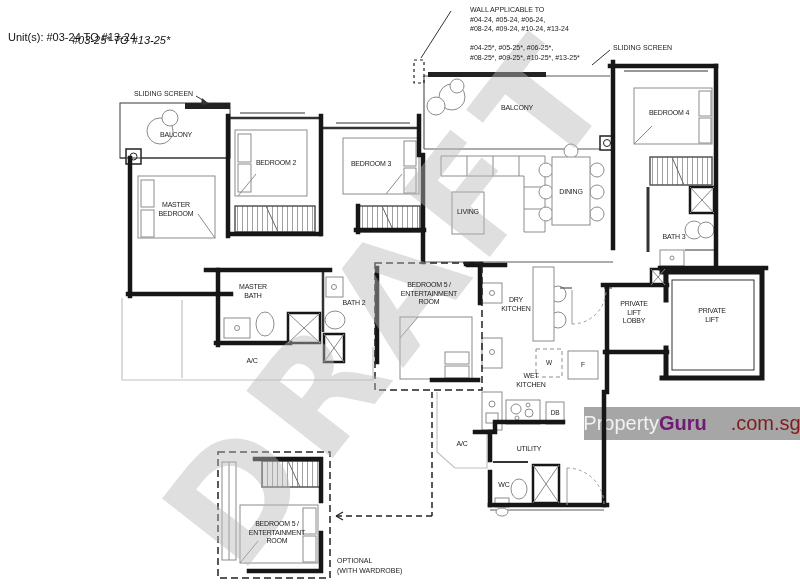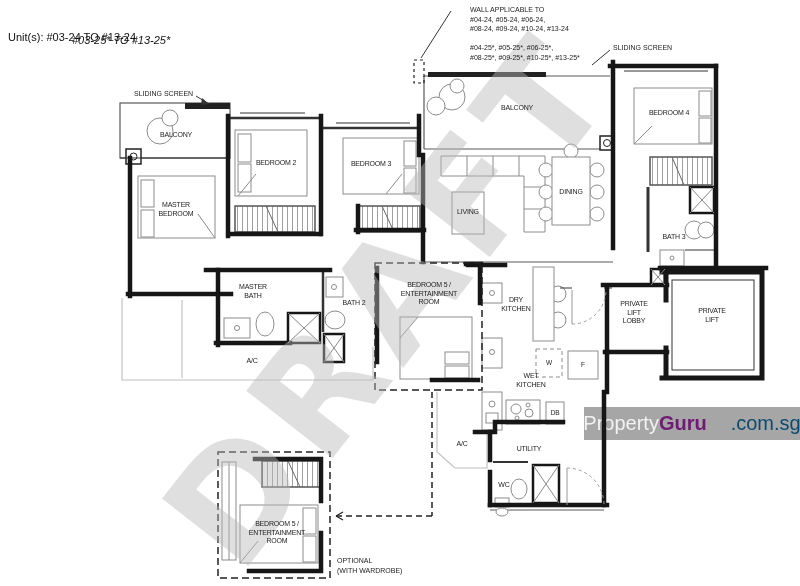--- a/index.html
+++ b/index.html
@@ -11,21 +11,21 @@
   .lbl{position:absolute;z-index:6;font-size:7px;line-height:8.5px;letter-spacing:-0.2px;
        color:#1c1c1c;text-align:center;transform:translate(-50%,-50%);white-space:pre-line;}
   .tiny{font-size:6.5px;}
   #draft{position:absolute;left:390px;top:300px;z-index:5;transform:translate(-50%,-50%) rotate(-52deg);
          font-size:150px;font-weight:700;letter-spacing:12px;color:#b9b9b9;opacity:.45;
          font-family:"DejaVu Sans",sans-serif;pointer-events:none;}
   #brand{position:absolute;left:584px;top:407px;width:216px;height:33px;z-index:1;
          display:flex;align-items:center;justify-content:center;font-size:20px;}
   #brand .p1{color:#f2f2f2;font-weight:400;}
   #brand .p2{color:#701a75;font-weight:700;}
-  #brand .p3{color:#0c4a6e;font-weight:400;margin-left:24px;}
+  #brand .p3{color:#7f1d1d;font-weight:400;margin-left:24px;}
 </style>
 </head>
 <body>
 
 <div id="stage">
 
   <div id="brand" style="background:#a6a6a6;">
     <span class="p1">Property</span>
       <span class="p2">Guru</span>
       <span class="p3">.com.sg</span>

